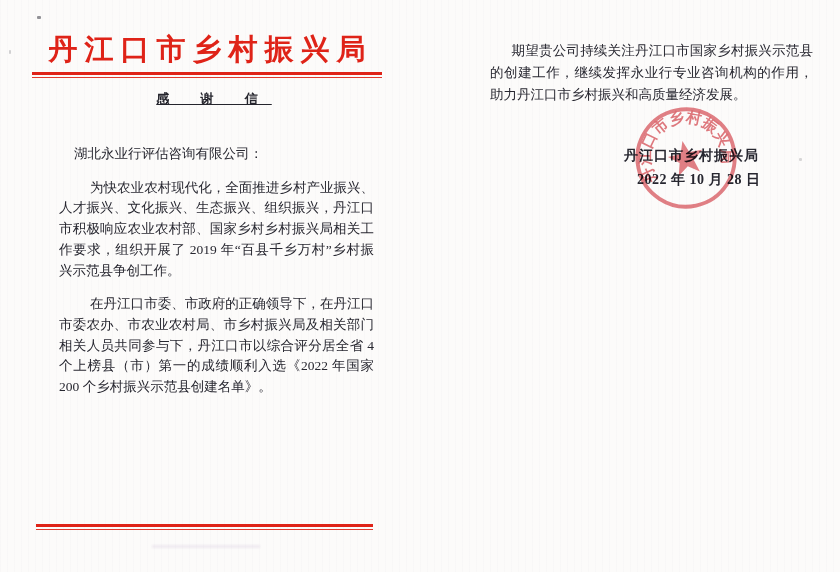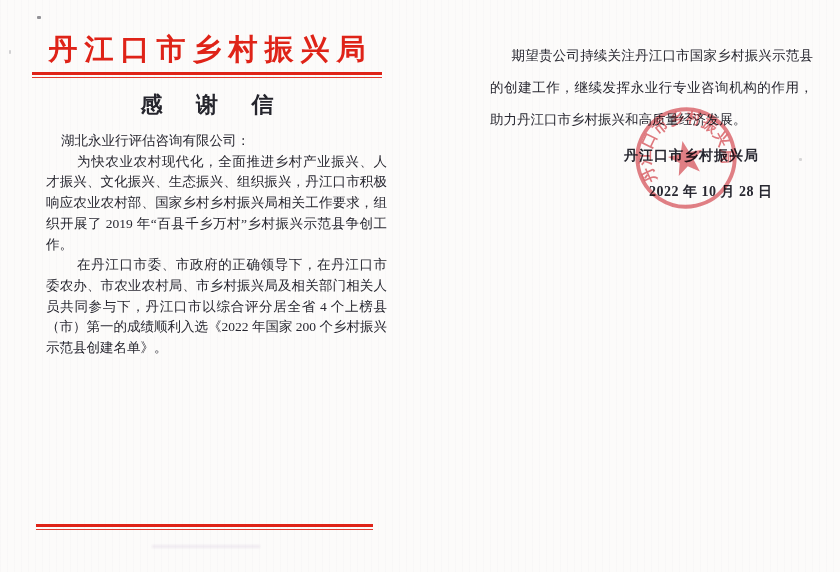--- a/index.html
+++ b/index.html
@@ -18,43 +18,43 @@
     text-align:center;font-size:29px;font-weight:bold;color:#df2318;
     letter-spacing:7px;text-indent:7px;white-space:nowrap;
   }
   .dbl-rule{position:absolute;left:32px;width:350px;}
   .dbl-rule .thick{height:3px;background:#df2318;}
   .dbl-rule .thin{height:1px;background:#e03a2e;margin-top:2px;}
   .head-rule{top:72px;}
   .foot-rule{top:524px;left:36px;width:337px;}
   .letter-title{
     position:absolute;top:90px;left:32px;width:350px;margin:0;
-    text-align:center;font-size:22px;font-weight:bold;color:#25252d;
-    letter-spacing:14px;text-indent:14px;white-space:nowrap;
+    text-align:center;font-size:13px;font-weight:bold;color:#25252d;
+    letter-spacing:14px;text-indent:14px;white-space:nowrap;text-decoration:underline;
   }
   .body-block{
     position:absolute;top:131px;left:46px;width:341px;
     font-size:13.5px;line-height:20.7px;text-align:justify;
   }
-  .body-block p{margin:0;text-indent:2.3em;}
+  .body-block p{margin:13px;text-indent:2.3em;}
   .body-block p.salutation{text-indent:15px;}
   .smudge{position:absolute;left:152px;top:545px;width:108px;height:3px;
     background:rgba(175,150,195,.16);filter:blur(1px);}
   .speck{position:absolute;background:rgba(60,60,70,.55);border-radius:1px;}
   
   .closing-par{
     position:absolute;top:40px;left:490px;width:323px;margin:0;
-    font-size:13.5px;line-height:32px;text-align:justify;text-indent:1.6em;
+    font-size:13.5px;line-height:22px;text-align:justify;text-indent:1.6em;
   }
   .signature{
     position:absolute;top:147px;left:624px;margin:0;
     font-size:14px;letter-spacing:1px;white-space:nowrap;font-weight:bold;
   }
   .sign-date{
-    position:absolute;top:171px;left:637px;margin:12px;
+    position:absolute;top:171px;left:637px;margin:0;
     font-size:14px;letter-spacing:.5px;white-space:nowrap;font-weight:bold;
   }
   .seal{
     position:absolute;left:632px;top:104px;width:108px;height:108px;
     transform:rotate(-12deg);mix-blend-mode:multiply;opacity:.88;
   }
   .seal svg{width:100%;height:100%;}
 </style>
 </head>
 <body>

